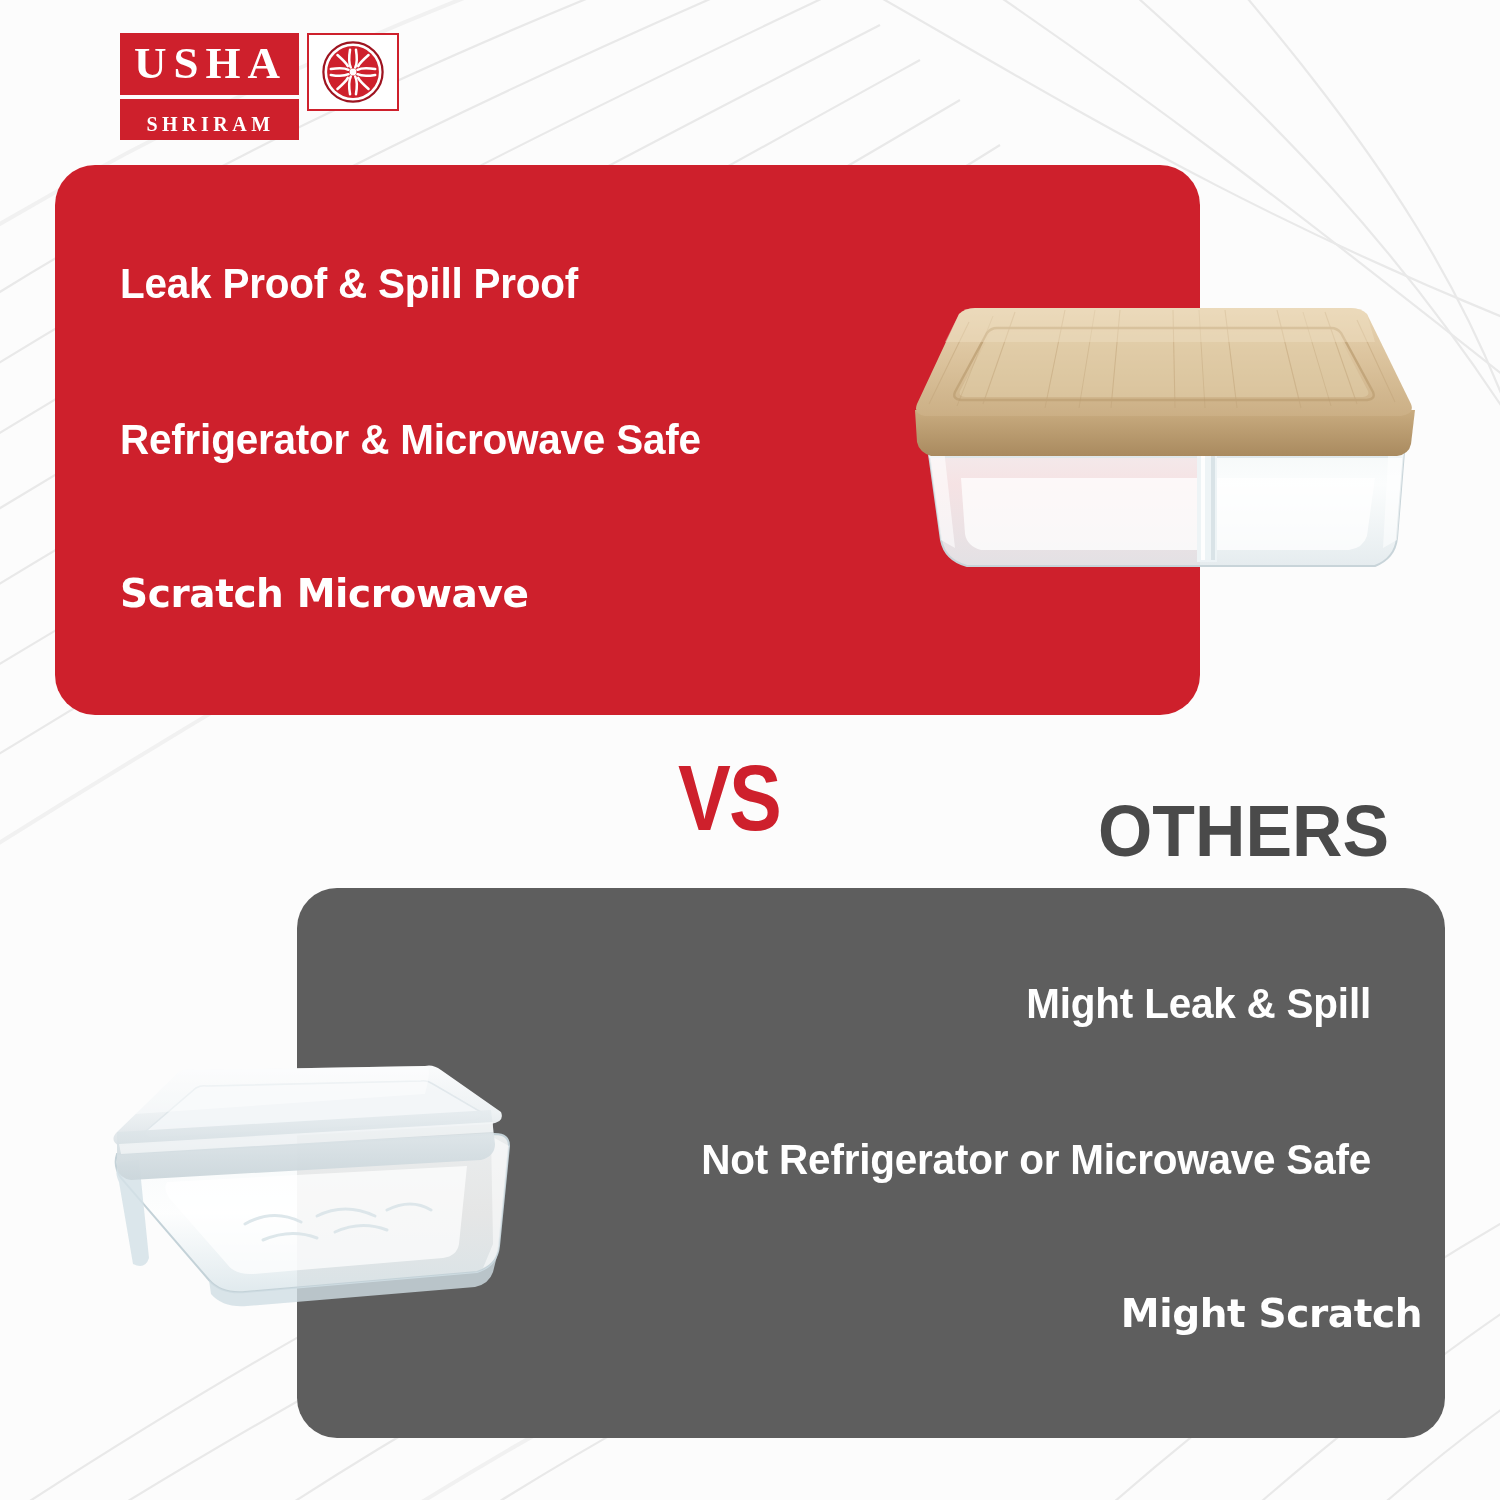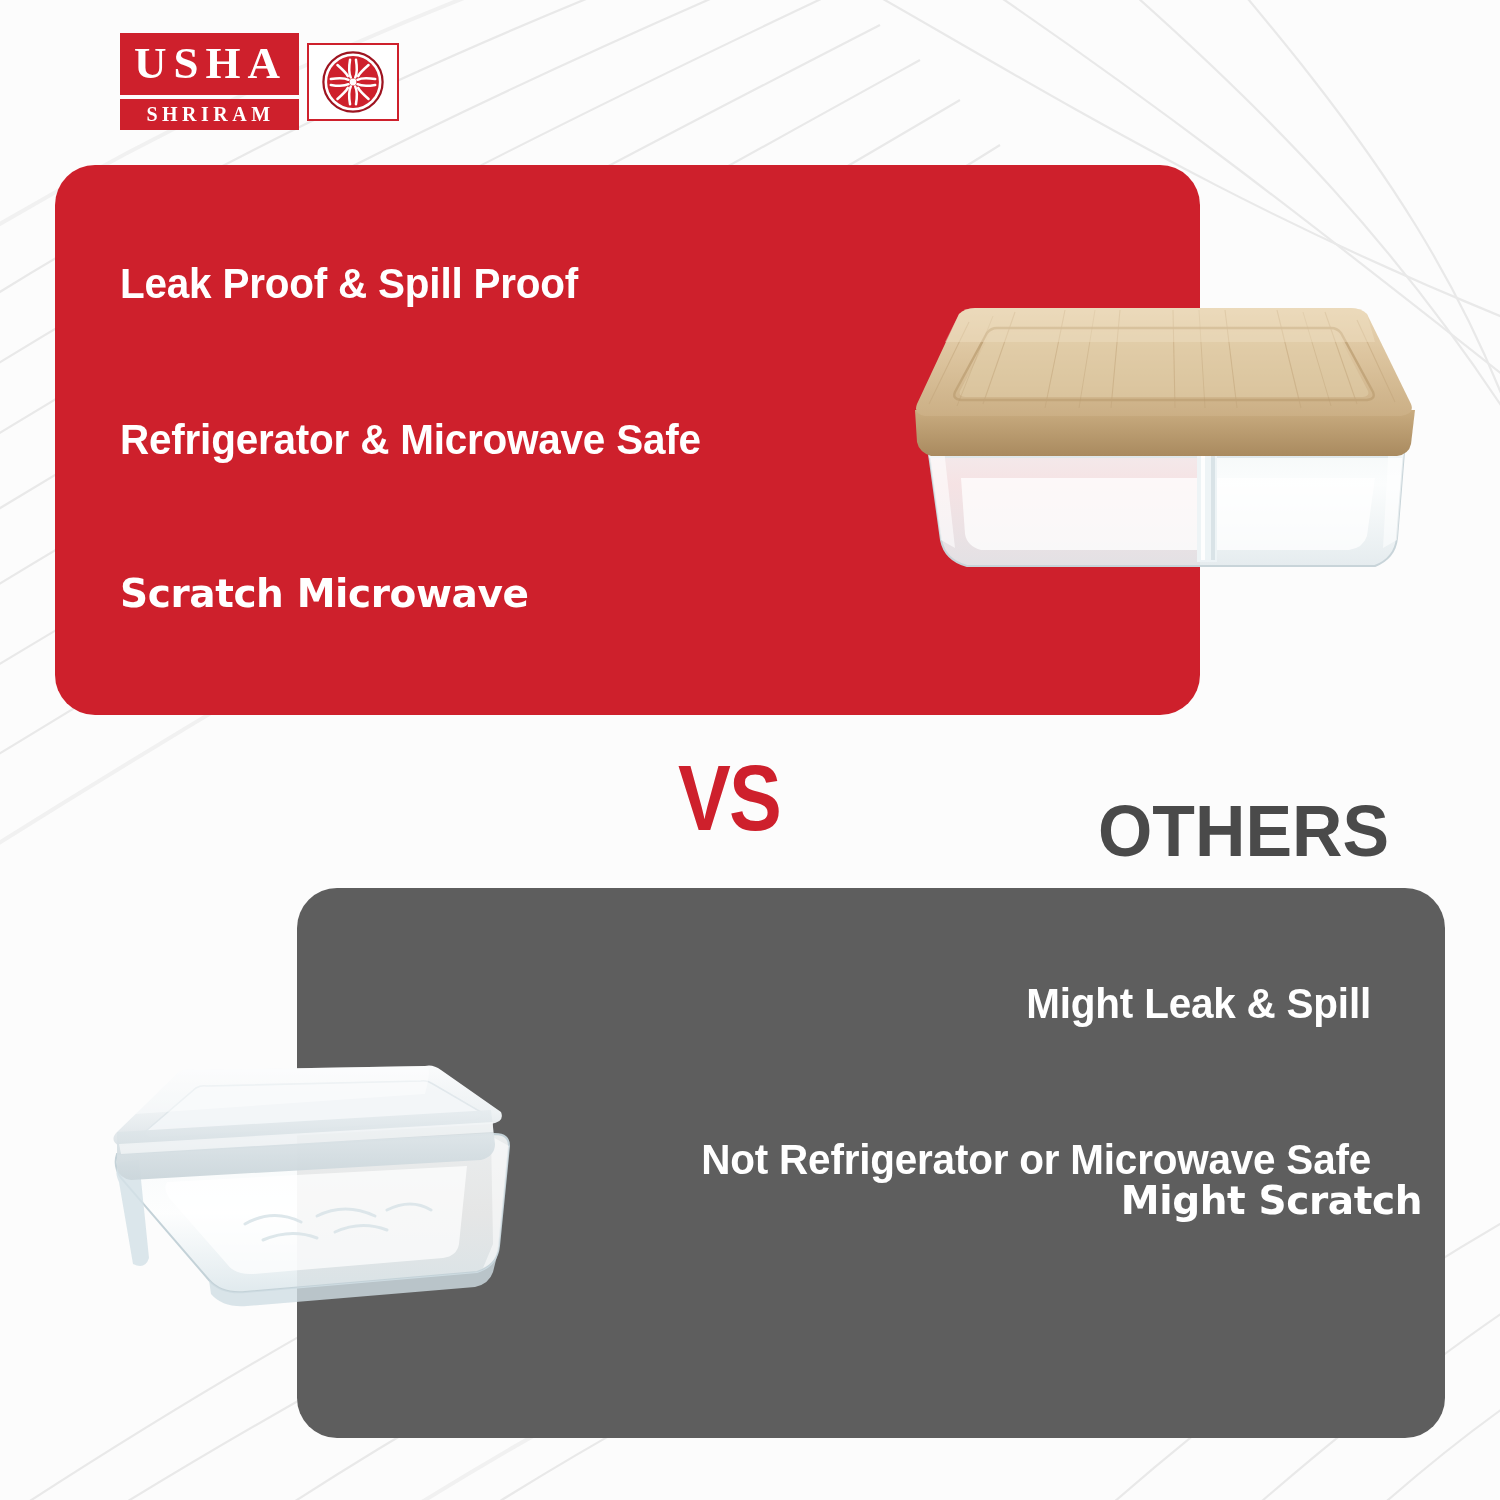--- a/index.html
+++ b/index.html
@@ -13,35 +13,35 @@
 
   
   #bg-texture{
     position:absolute; inset:0; width:1500px; height:1500px;
     z-index:0; pointer-events:none;
   }
 
   
   #logo{
     position:absolute; left:120px; top:33px;
-    display:flex; align-items:center; gap:8px; z-index:6;
+    display:flex; align-items:flex-start; gap:8px; z-index:6;
   }
   #logo-wordmark{ display:flex; flex-direction:column; gap:4px; }
   #logo-usha{
     background:#CE202C; color:#ffffff;
     font-family:"Liberation Serif", serif;
     font-weight:700; font-size:45px; line-height:1;
     letter-spacing:7px; padding:8px 12px 9px 14px;
     text-align:center;
   }
   #logo-shriram{
     background:#CE202C; color:#ffffff;
     font-family:"Liberation Serif", serif;
     font-weight:700; font-size:20px; line-height:1;
-    letter-spacing:4.5px; padding:5px 12px 6px 14px;
+    letter-spacing:4.5px; padding:15px 12px 6px 14px;
     text-align:center;
   }
   #logo-emblem-box{
     width:92px; border:2px solid #CE202C; background:#ffffff;
     display:flex; align-items:center; justify-content:center;
   }
 
   
   #usha-panel{
     position:absolute; left:55px; top:165px;
@@ -71,21 +71,21 @@
   }
   
   .f-geo{
     font-family:"DejaVu Sans", sans-serif;
     font-size:39px; line-height:1; letter-spacing:-0.4px;
   }
   #usha-features .feature-item:nth-child(1){ margin-bottom:0; }
   #usha-f2{ margin-top:113px; }
   #usha-f3{ margin-top:113px; }
   #others-f2{ margin-top:113px; }
-  #others-f3{ }
+  #others-f3{ margin-top:113px; }
 
   
   #vs-label{
     position:absolute; left:678px; top:752px; z-index:6;
     color:#CE202C; font-weight:700;
     font-family:"Liberation Sans Narrow","Liberation Sans", sans-serif;
     font-size:92px; line-height:1; letter-spacing:-2px;
     transform:scaleX(0.86); transform-origin:left top;
   }
   #others-label{

